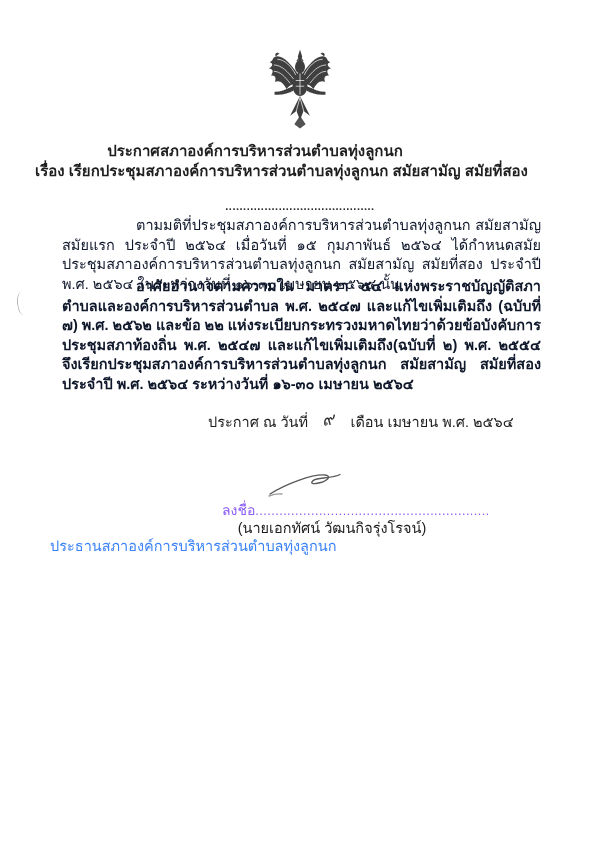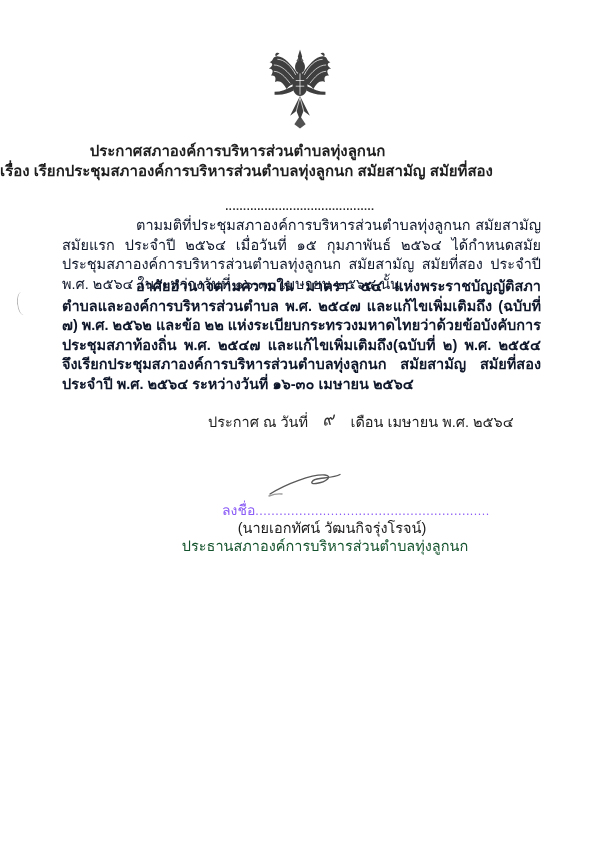--- a/index.html
+++ b/index.html
@@ -28,20 +28,21 @@
   .title-block {
     position: absolute;
     top: 141px;
     left: 0;
     width: 475px;
     text-align: center;
     font-size: 15px;
     line-height: 20px;
     font-weight: 600;
     color: #1e1e1e;
+    padding-left: 35px;
   }
   .title-block div { white-space: nowrap; }
 
   .divider-dots {
     position: absolute;
     top: 200px;
     left: 0;
     width: 600px;
     text-align: center;
     font-size: 11px;
@@ -113,23 +114,23 @@
     width: 540px;
     text-align: center;
     font-size: 14.5px;
     color: #1c1c1c;
   }
   .sig-position {
     position: absolute;
     left: 50px;
     top: 534px;
     width: 550px;
-    text-align: center;
-    font-size: 14.5px;
-    color: #14532d;
+    text-align: left;
+    font-size: 14.5px;
+    color: #3b82f6;
   }
 
   
   .scan-artifact {
     position: absolute;
     left: 17px;
     top: 292px;
     width: 11px;
     height: 23px;
     border-left: 1.5px solid #b3b3b3;

